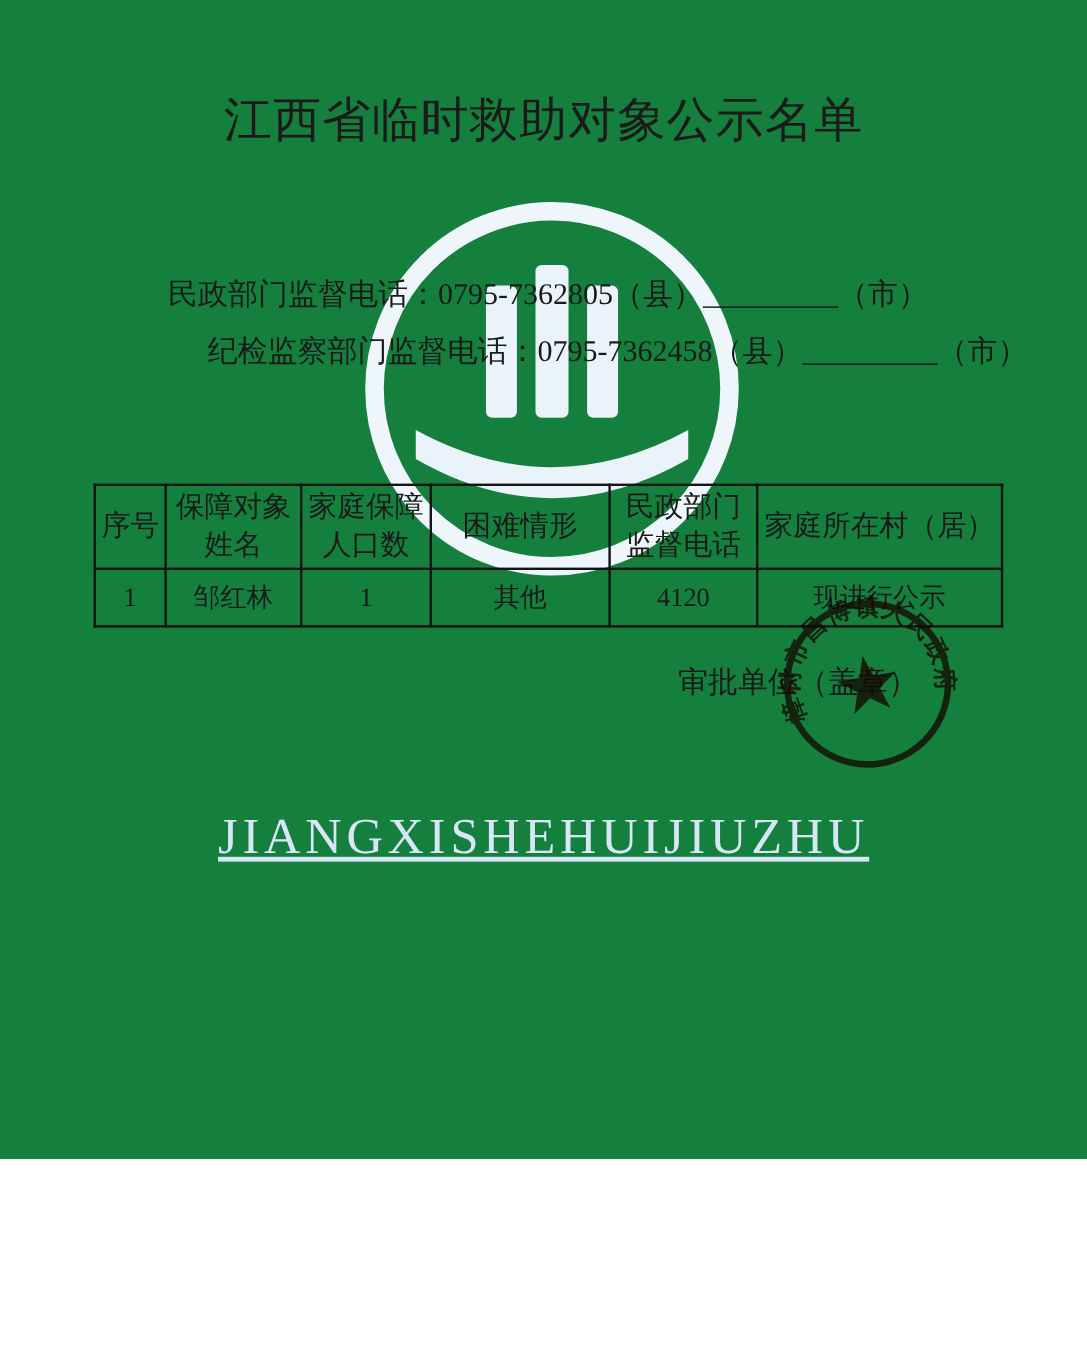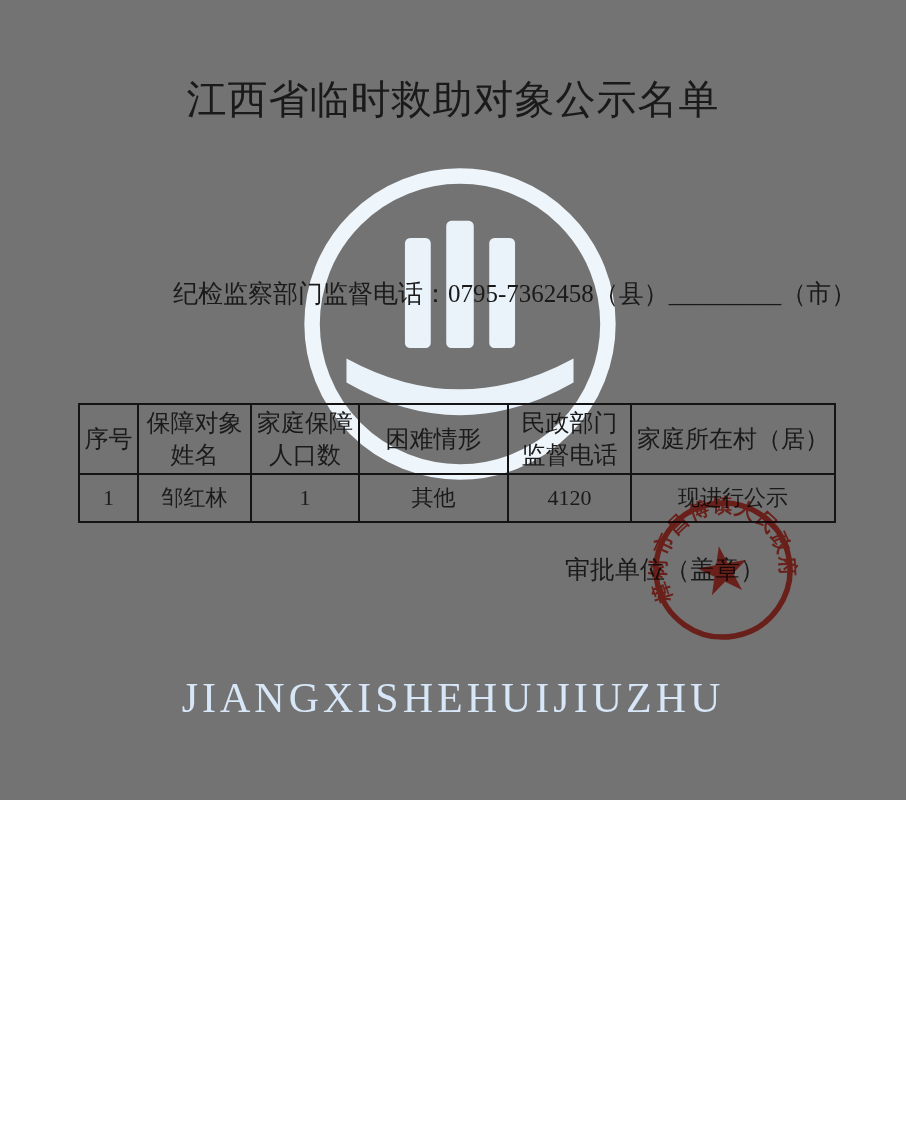--- a/index.html
+++ b/index.html
@@ -1,18 +1,18 @@
 <!DOCTYPE html>
 <html><head>
 <meta charset="utf-8">
 <style>
   html,body { margin:0; padding:0; background:#ffffff; }
   .page {
-    position:relative; width:906px; height:800px; margin:0 auto;
-    background:#737373; overflow:hidden;
+    position:relative; width:906px; height:966px; margin:0 auto;
+    background:#15803d; overflow:hidden;
     font-family:"Liberation Serif","DejaVu Serif",serif;
     color:#1a1a1a;
   }
   
   .emblem { position:absolute; left:288px; top:152px; width:344px; height:344px; }
   
   .doc-title {
     position:absolute; left:0; top:72px; width:906px;
     text-align:center; font-size:40px; font-weight:400; letter-spacing:1px;
     white-space:nowrap;
@@ -47,21 +47,21 @@
   }
   
   .stamp {
     position:absolute; left:638px; top:485px; width:170px; height:170px;
     mix-blend-mode:multiply; opacity:0.93;
   }
   
   .wm-latin {
     position:absolute; left:0; top:674px; width:906px;
     text-align:center; font-size:42px; letter-spacing:4px;
-    color:#d7e7f7; white-space:nowrap;
+    color:#d7e7f7; white-space:nowrap;text-decoration:underline;
   }
   .wm-cn {
     position:absolute; left:135px; top:756px;
     font-size:52px; letter-spacing:70px;
     color:#d7e7f7; white-space:nowrap;
   }
 </style>
 </head>
 <body>
 
@@ -71,20 +71,21 @@
     <circle cx="100" cy="100" r="86" fill="none" stroke="#eef5fb" stroke-width="9"></circle>
     <rect x="68" y="50" width="15" height="64" rx="3" fill="#eaf2fa"></rect>
     <rect x="92" y="40" width="16" height="74" rx="3" fill="#eaf2fa"></rect>
     <rect x="117" y="50" width="15" height="64" rx="3" fill="#eaf2fa"></rect>
     <path d="M34 120 Q100 156 166 120 L166 134 Q100 172 34 134 Z" fill="#eaf2fa"></path>
   </svg>
 
   <div class="doc-title">江西省临时救助对象公示名单</div>
 
 
+  <div class="phone-line civil">民政部门监督电话：0795-7362805（县）_________（市）</div>
   <div class="phone-line discipline">纪检监察部门监督电话：0795-7362458（县）_________（市）</div>
 
   <table class="notice-table">
     <colgroup>
       <col style="width:59px">
         <col style="width:113px">
         <col style="width:108px">
       <col style="width:149px">
         <col style="width:123px">
         <col style="width:204px">

